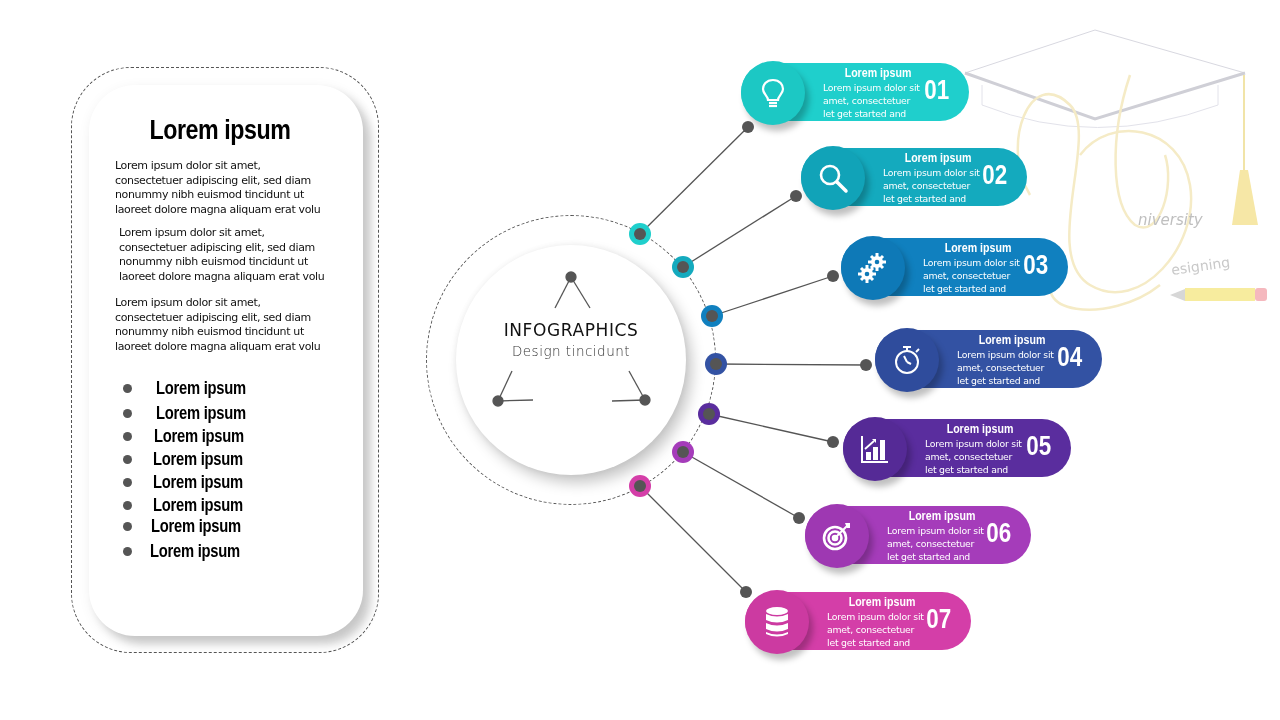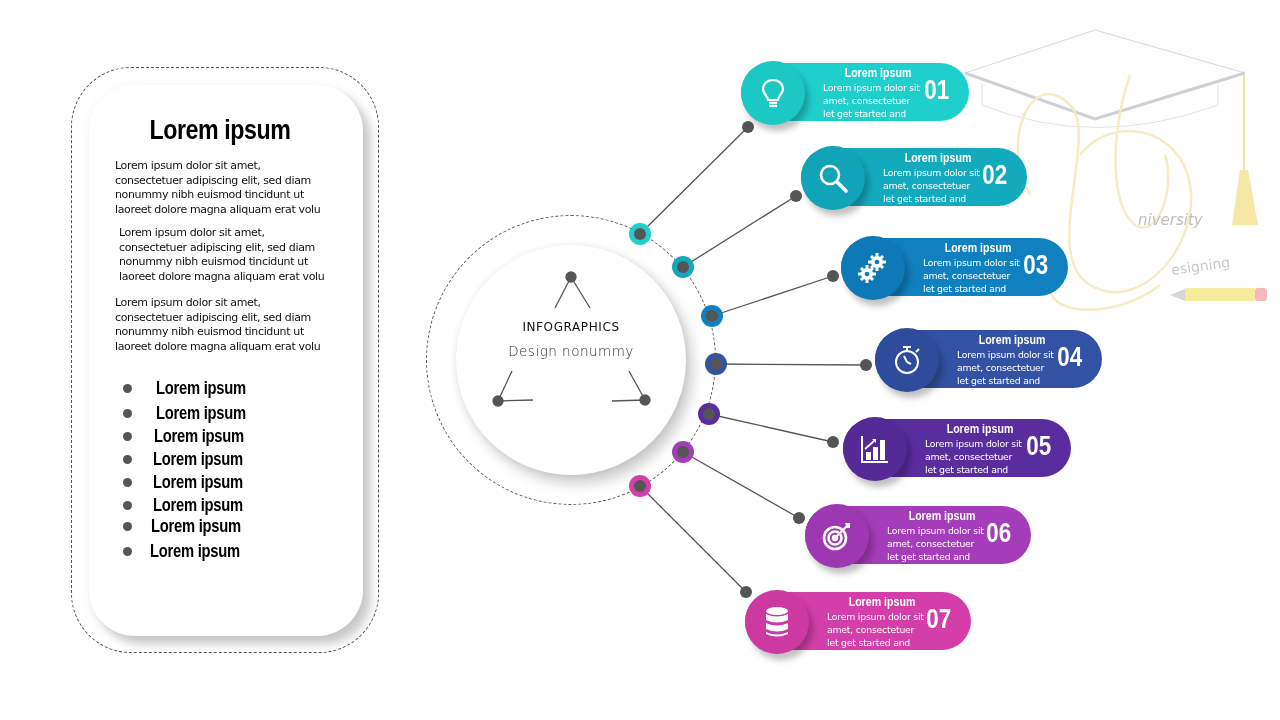--- a/index.html
+++ b/index.html
@@ -18,21 +18,21 @@
           letter-spacing:-0.35px; }
   .bullet-row { position:absolute; display:flex; align-items:center; white-space:nowrap; }
   .dot { width:9px; height:9px; border-radius:50%; background:#555; }
   .bullet-label { font-family:"Liberation Sans", sans-serif; font-weight:bold; font-size:18px; color:#000;
                   transform:scaleX(0.82); transform-origin:left center; letter-spacing:-0.3px; }
 
   
   .ring-dash { left:426px; top:215px; width:290px; height:290px; border:1px dashed #555; border-radius:50%; box-sizing:border-box; }
   .center-circle { left:456px; top:245px; width:230px; height:230px; border-radius:50%; background:#fff;
                    box-shadow: 6px 8px 14px rgba(0,0,0,0.22), 0 0 6px rgba(0,0,0,0.06); }
-  .center-title { left:456px; top:320px; width:230px; text-align:center; font-size:12px; letter-spacing:0.6px; color:#111; }
+  .center-title { left:456px; top:320px; width:230px; text-align:center; font-size:17px; letter-spacing:0.6px; color:#111; }
   .center-sub { left:456px; top:343px; width:230px; text-align:center; font-size:13.5px; color:#333; font-weight:300; letter-spacing:0.5px; }
 
   svg.lines { position:absolute; left:0; top:0; }
 
   
   .pill { position:absolute; height:58px; border-radius:29px; color:#fff; }
   .pill .icon-circle { position:absolute; left:0; top:-2px; width:64px; height:64px; border-radius:50%;
                        box-shadow: 4px 6px 6px rgba(0,0,0,0.25); display:flex; align-items:center; justify-content:center; }
   .pill .p-title { position:absolute; left:78px; top:3px; width:118px; text-align:center; font-family:"Liberation Sans", sans-serif;
                    font-weight:bold; font-size:12.5px; transform:scaleX(0.85); transform-origin:center; }
@@ -121,21 +121,21 @@
   <g>
     <polygon points="210,270 225,264 225,276" fill="#d7d7d7"></polygon>
     <rect x="225" y="263" width="70" height="13" fill="#f7ec9e"></rect>
     <rect x="295" y="263" width="12" height="13" rx="3" fill="#f5b8be"></rect>
   </g>
 </svg>
 
 <div class="abs ring-dash"></div>
 <div class="abs center-circle"></div>
 <div class="abs center-title">INFOGRAPHICS</div>
-<div class="abs center-sub">Design nonummy</div>
+<div class="abs center-sub">Design tincidunt</div>
 
 <svg class="lines" width="1280" height="720">
 
   <g stroke="#555" stroke-width="1.3" fill="#555">
     <line x1="571" y1="277" x2="555" y2="308"></line>
     <line x1="571" y1="277" x2="590" y2="308"></line>
     <circle cx="571" cy="277" r="5"></circle>
     <line x1="498" y1="401" x2="512" y2="371"></line>
     <line x1="498" y1="401" x2="533" y2="400"></line>
     <circle cx="498" cy="401" r="5"></circle>

